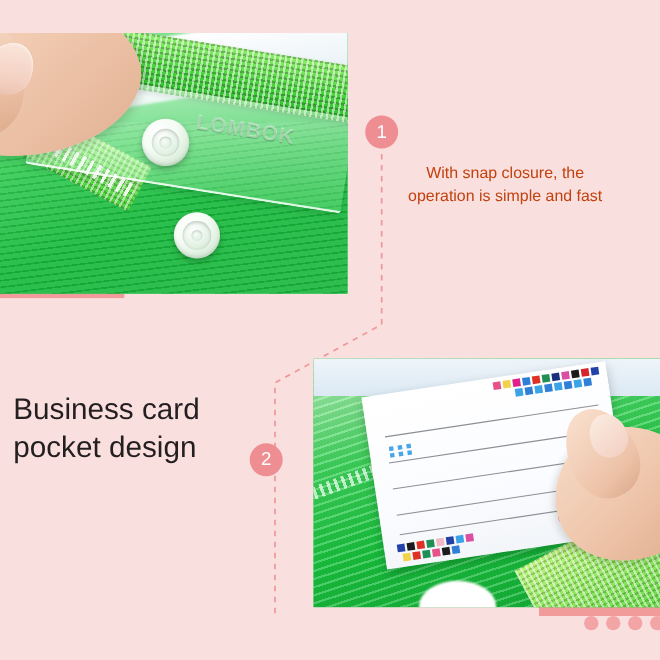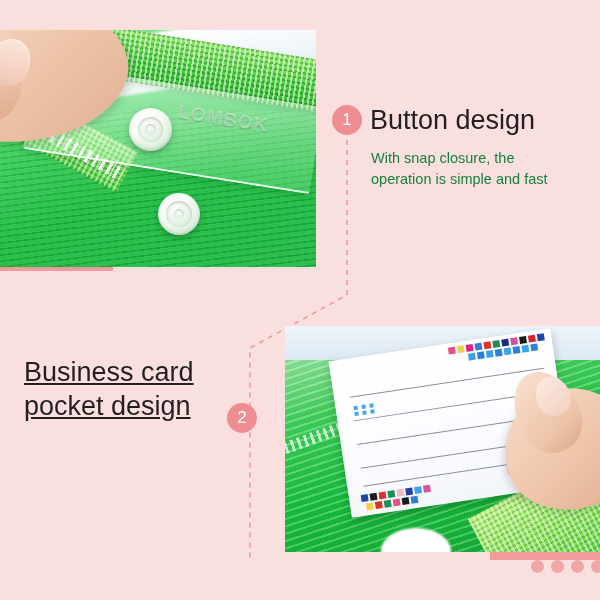--- a/index.html
+++ b/index.html
@@ -70,28 +70,29 @@
   
   .heading {
     position: absolute;
     color: #231f20;
     font-size: 27px;
     line-height: 34px;
     letter-spacing: 0px;
     white-space: pre-line;
   }
   #heading-1 { left: 370px; top: 103px; }
-  #heading-2 { left: 24px; top: 355px; text-decoration: underline; }
+  #heading-2 { left: 12px; top: 355px; }
 
   .body-text {
     position: absolute;
-    color: #15803d;
+    color: #c2410c;
     font-size: 14.5px;
     line-height: 21px;
     white-space: pre-line;
+    text-align: center;
   }
   #body-1 { left: 371px; top: 148px; }
   #body-2 { left: 13px; top: 436px; }
 
   
   .photo {
     position: absolute;
     overflow: hidden;
     background: #24c24a;
   }
@@ -454,20 +455,19 @@
     </div>
 
     <div class="p2-hand"></div>
     <div class="p2-finger"></div>
     <div class="p2-nail"></div>
   </div>
 
   <div class="badge" id="badge-1">1</div>
   <div class="badge" id="badge-2">2</div>
 
-  <div class="heading" id="heading-1">Button design</div>
   <div class="body-text" id="body-1">With snap closure, the
 operation is simple and fast</div>
 
   <div class="heading" id="heading-2">Business card
 pocket design</div>
 
 </div>
 
 </body></html>

